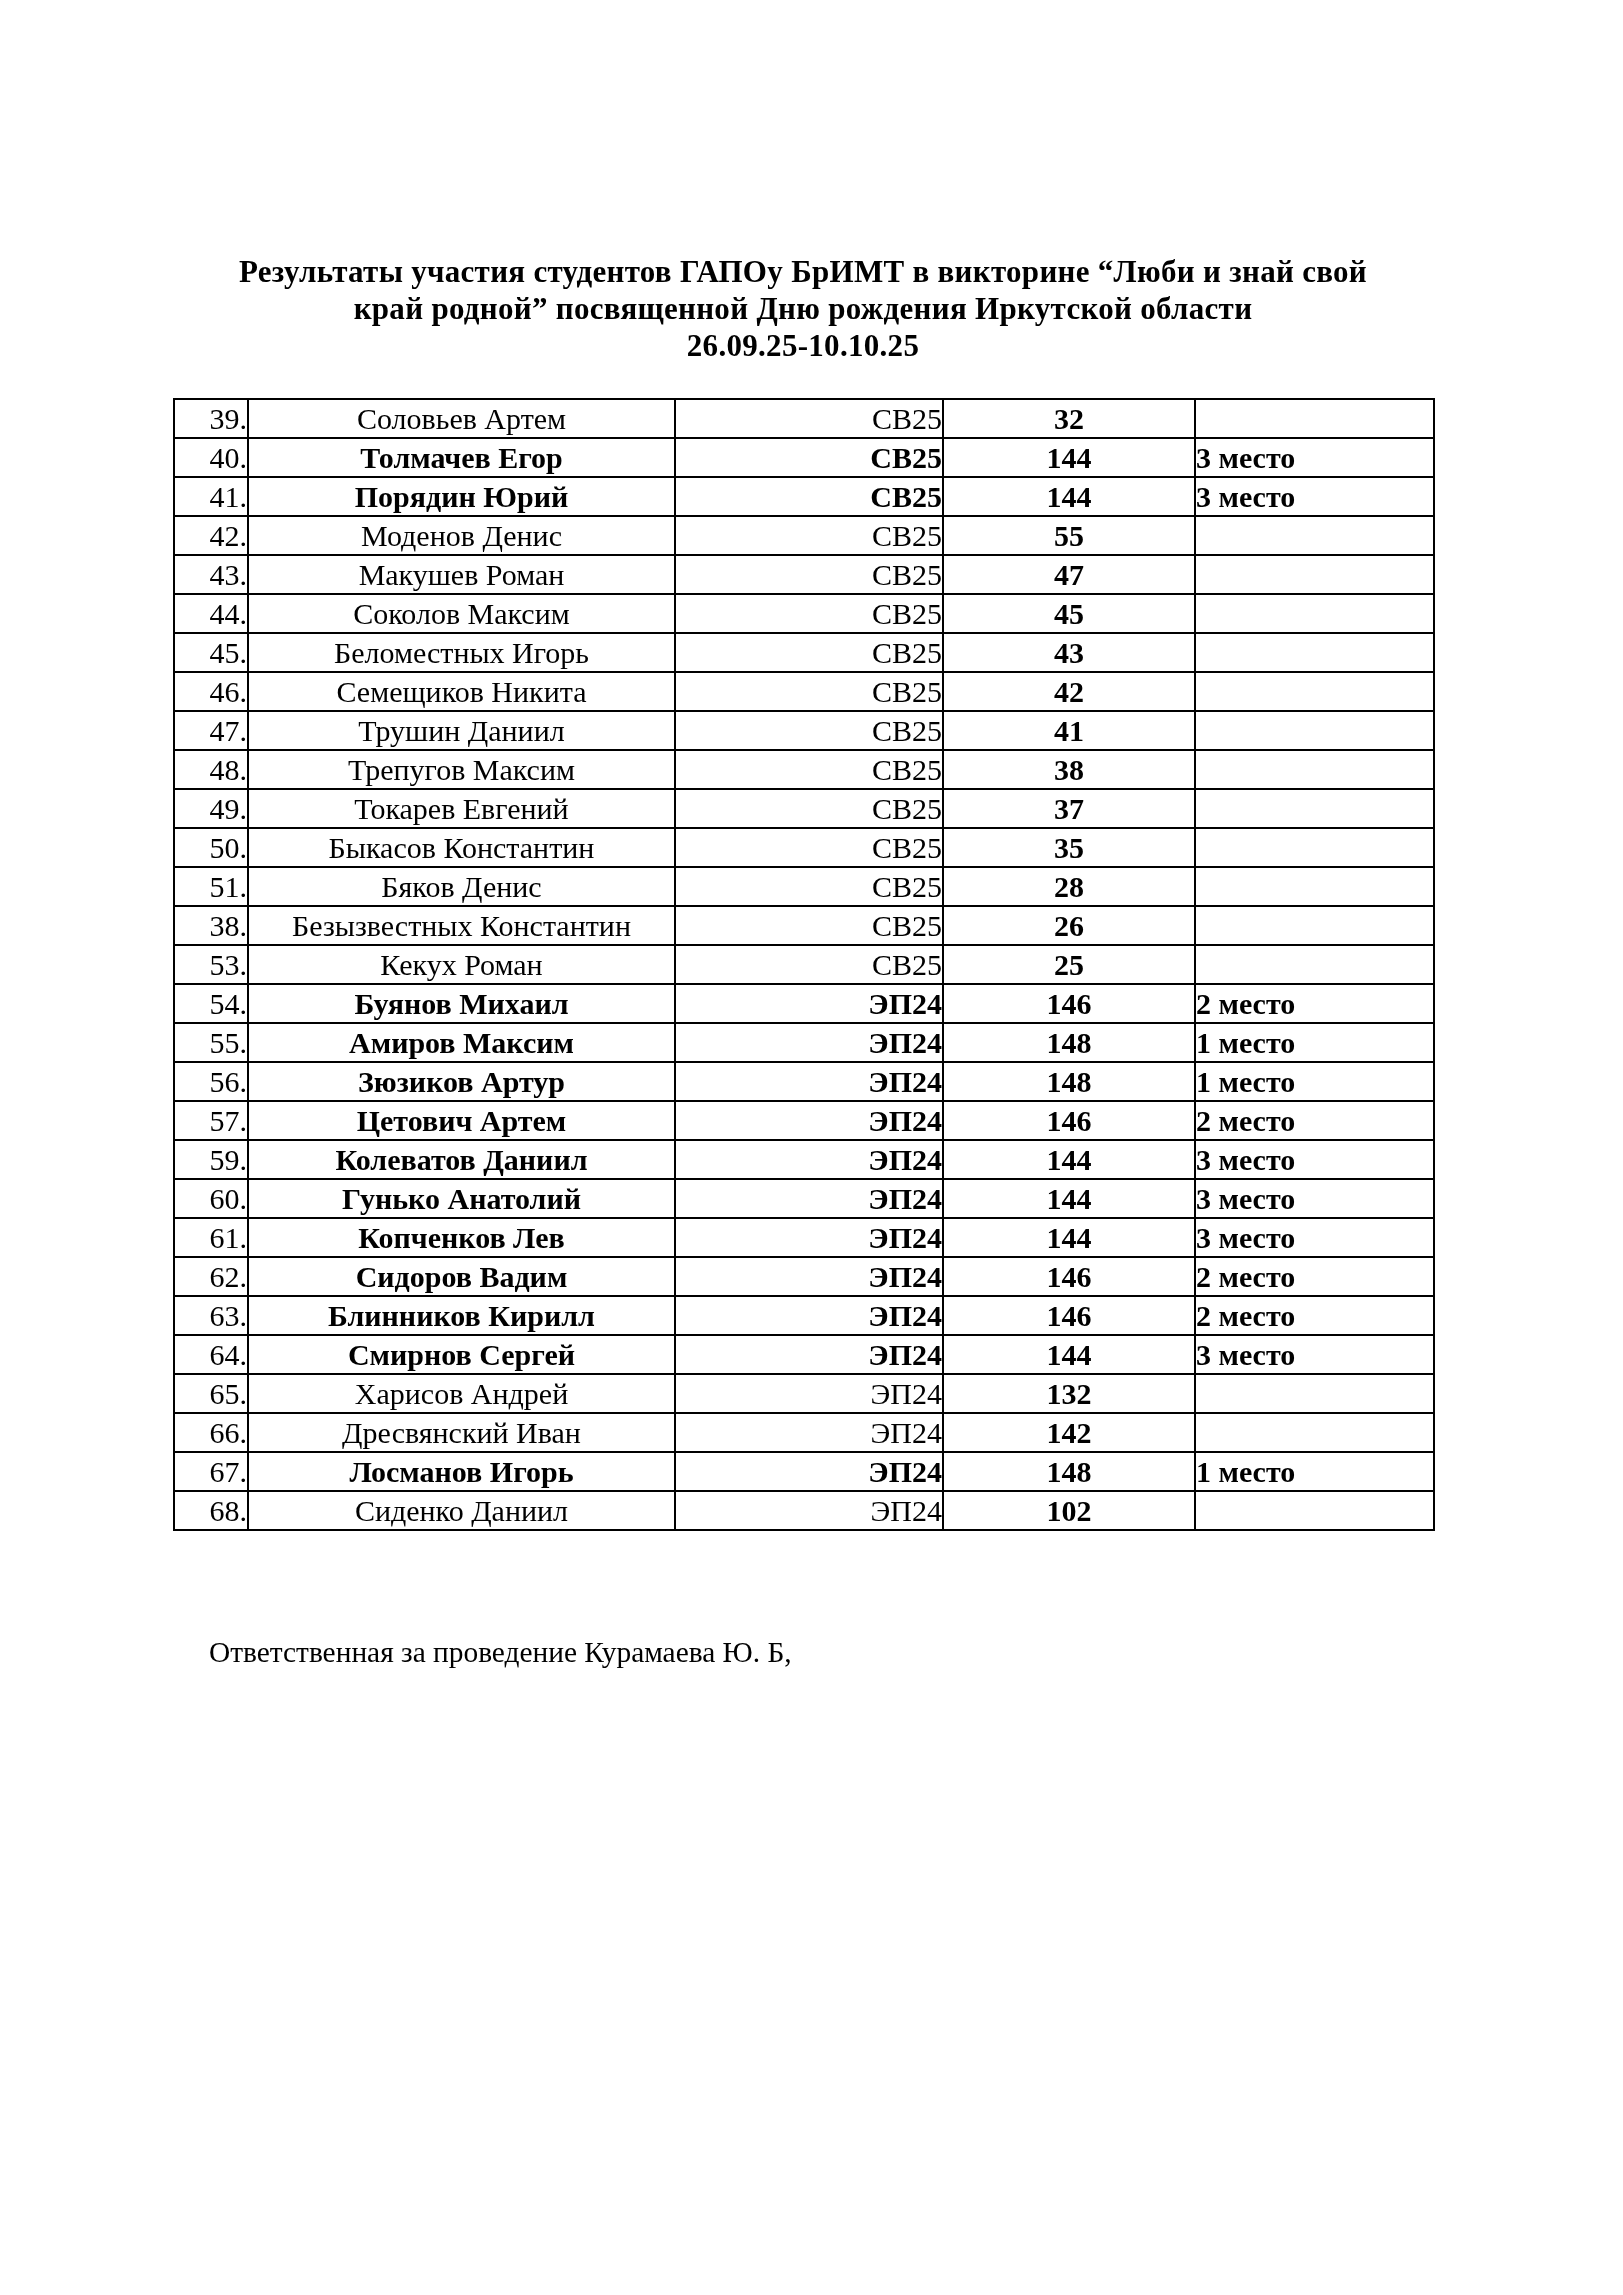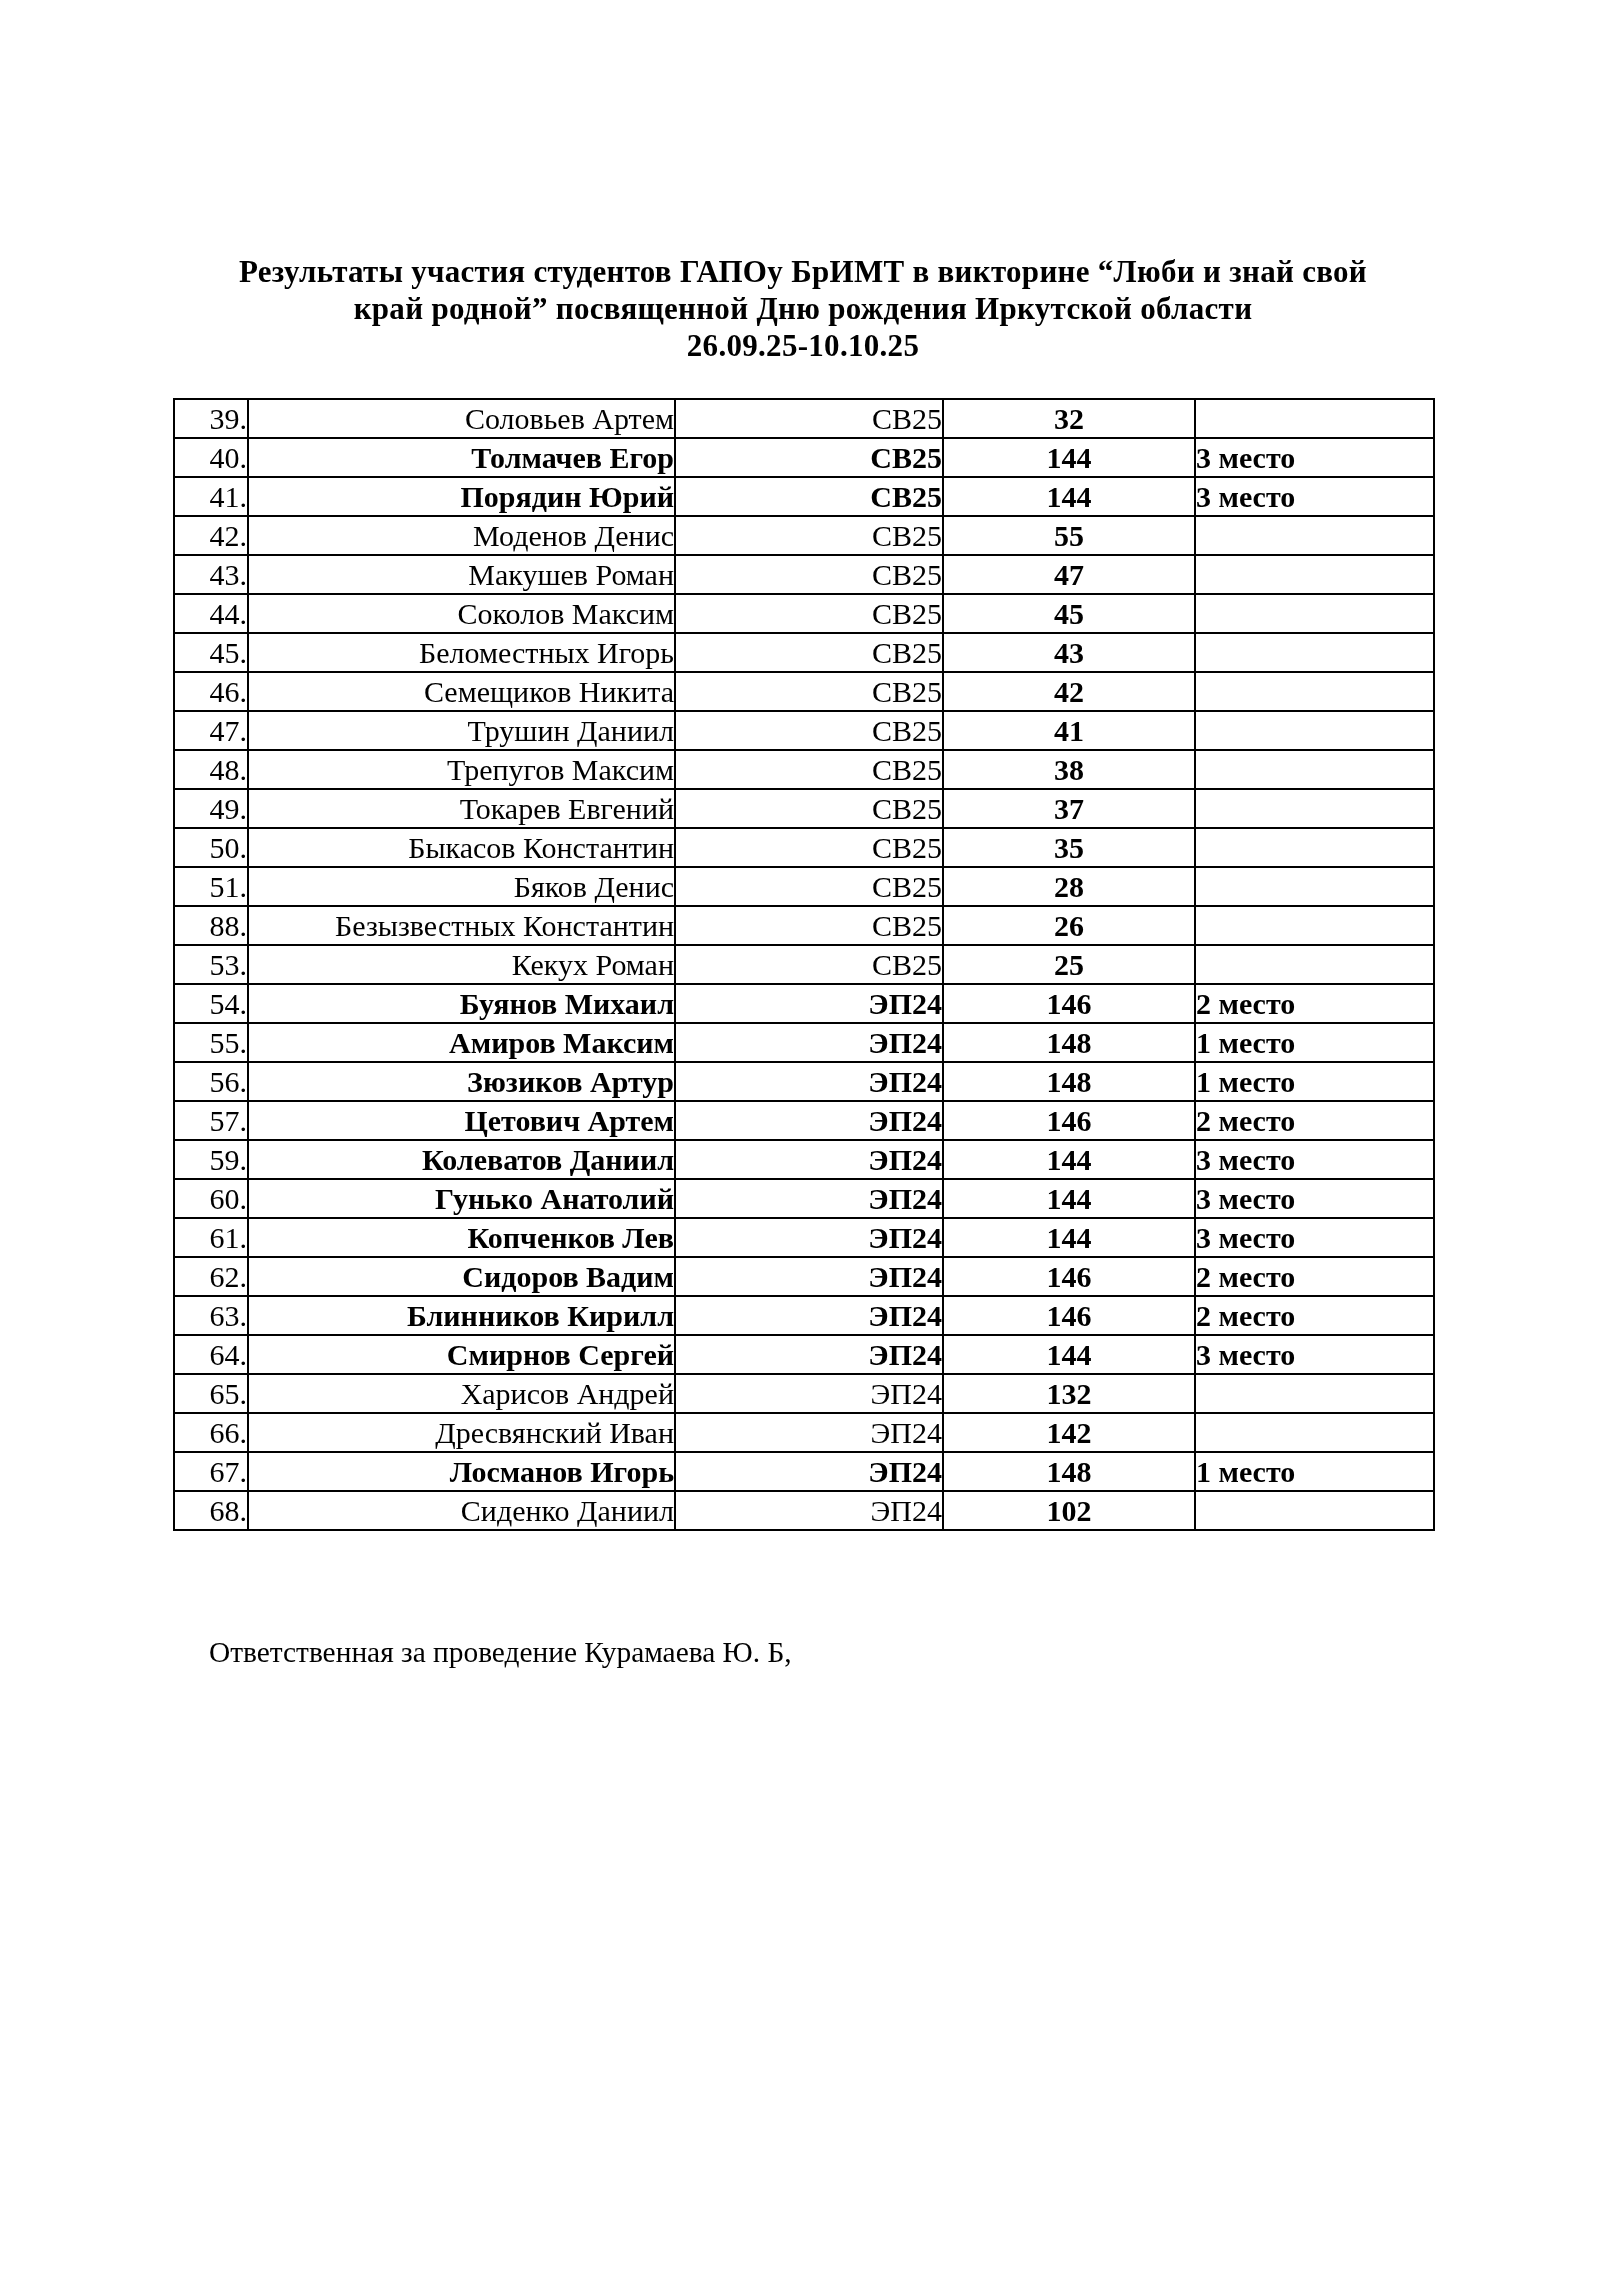--- a/index.html
+++ b/index.html
@@ -45,21 +45,21 @@
     border-right: 2px solid #000;
     height: 39px;
     font-size: 30px;
     line-height: 1;
     vertical-align: middle;
     padding: 0;
     overflow: hidden;
     white-space: nowrap;
   }
   td.col-num   { text-align: right; }
-  td.col-name  { text-align: right; padding-left: 17px; }
+  td.col-name  { text-align: center; padding-left: 17px; }
   td.col-group { text-align: right; margin-left: 26px; }
   td.col-score { text-align: center; font-weight: bold; }
   td.col-place { text-align: left; }
   tr.bold td.col-name,
   tr.bold td.col-group,
   tr.bold td.col-score,
   tr.bold td.col-place { font-weight: 700; }
   .footer-note {
     position: absolute;
     top: 1635px;
@@ -174,21 +174,21 @@
       <td class="col-place"></td>
     </tr>
         <tr>
       <td class="col-num">51.</td>
       <td class="col-name">Бяков Денис</td>
       <td class="col-group">СВ25</td>
       <td class="col-score">28</td>
       <td class="col-place"></td>
     </tr>
         <tr>
-      <td class="col-num">88.</td>
+      <td class="col-num">38.</td>
       <td class="col-name">Безызвестных Константин</td>
       <td class="col-group">СВ25</td>
       <td class="col-score">26</td>
       <td class="col-place"></td>
     </tr>
         <tr>
       <td class="col-num">53.</td>
       <td class="col-name">Кекух Роман</td>
       <td class="col-group">СВ25</td>
       <td class="col-score">25</td>

